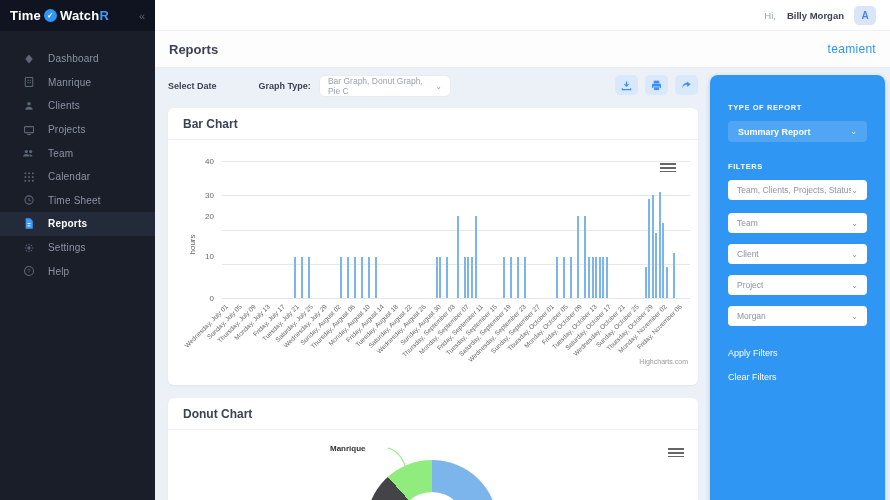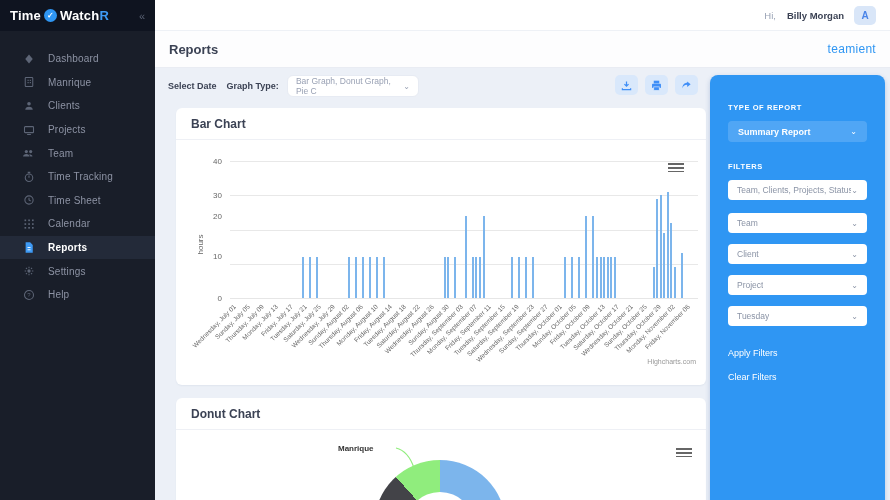--- a/index.html
+++ b/index.html
@@ -31,28 +31,28 @@
   .page-title { font-size:13px; font-weight:bold; color:#3b4254; }
   .brand { font-size:12px; color:#2f96f3; letter-spacing:.3px; cursor:pointer; }
 
   
   .content { position:absolute; left:155px; top:68px; width:735px; height:432px; background:#ecf0f7; }
 
   
   .toolbar { position:absolute; left:13px; top:6px; height:24px; display:flex; align-items:center; }
   .tool-label { font-size:9px; font-weight:bold; color:#3b4254; margin-right:8px; }
   .date-input { width:112px; height:22px; background:#ffffff; border:1px solid #e7ebf3; border-radius:6px; font-size:9px; color:#3b4254; display:flex; align-items:center; justify-content:center; cursor:text; }
-  .gt-label { margin-left:2px; }
+  .gt-label { margin-left:34px; }
   .gselect { width:132px; height:22px; background:#ffffff; border:1px solid #e7ebf3; border-radius:6px; font-size:8.5px; color:#99a1b4; display:flex; align-items:center; padding:0 8px; cursor:pointer; }
   .gselect .chev { margin-left:auto; font-size:8px; color:#99a1b4; }
   .tool-btns { position:absolute; left:460px; top:7px; display:flex; gap:7px; }
   .icon-btn { width:23px; height:20px; background:#d9e8fb; border-radius:5px; border:none; display:flex; align-items:center; justify-content:center; cursor:pointer; color:#3f8ef7; }
 
   
-  .card { position:absolute; background:#ffffff; border-radius:6px; box-shadow:0 1px 2px rgba(40,60,100,.06);margin-left:8px; }
+  .card { position:absolute; background:#ffffff; border-radius:6px; box-shadow:0 1px 2px rgba(40,60,100,.06); }
   .card-header { height:32px; border-bottom:1px solid #eef0f5; display:flex; align-items:center; padding:0 15px; }
   .card-title { font-size:12px; font-weight:bold; color:#3b4254; }
   #bar-card { left:13px; top:40px; width:530px; height:277px; }
   #donut-card { left:13px; top:330px; width:530px; height:230px; }
   .chart-body { position:relative; width:100%; }
   #bar-plot { height:245px; overflow:hidden; }
   #donut-plot { height:198px; overflow:hidden; }
 
   .gridline { position:absolute; left:54px; width:468px; height:1px; background:#e8e8e8; }
   .axisline { position:absolute; left:54px; width:468px; height:1px; background:#e6e6e6; }
@@ -140,53 +140,43 @@
             <circle cx="12" cy="6" r="2.2" fill="#5d6576"></circle>
             <path d="M1.5 13c0-2.4 2-3.6 4.5-3.6S10.5 10.6 10.5 13z" fill="#5d6576"></path>
             <path d="M10 9.8c2.3.1 4.5 1.2 4.5 3.2h-3" fill="#5d6576"></path>
           </svg>
         </span>
         <span class="nlabel">Team</span>
       </div>
       <div class="nav-item">
         <span class="nicon">
           <svg width="12" height="12" viewBox="0 0 16 16">
-            <rect x="6.3" y="1" width="3.4" height="2" fill="#5d6576"></rect>
-            <circle cx="8" cy="9" r="5" stroke="#5d6576" stroke-width="1.4" fill="none"></circle>
-            <path d="M8 9V6" stroke="#5d6576" stroke-width="1.4"></path>
-          </svg>
-        </span>
-        <span class="nlabel">Time Tracking</span>
-      </div>
-      <div class="nav-item">
-        <span class="nicon">
-          <svg width="12" height="12" viewBox="0 0 16 16">
-            <circle cx="8" cy="8" r="5.5" stroke="#5d6576" stroke-width="1.4" fill="none"></circle>
-            <path d="M8 5v3l2.2 1.4" stroke="#5d6576" stroke-width="1.4" fill="none"></path>
-          </svg>
-        </span>
-        <span class="nlabel">Time Sheet</span>
-      </div>
-      <div class="nav-item">
-        <span class="nicon">
-          <svg width="12" height="12" viewBox="0 0 16 16">
             <g fill="#5d6576">
               <rect x="2" y="2" width="2.2" height="2.2"></rect>
               <rect x="7" y="2" width="2.2" height="2.2"></rect>
               <rect x="12" y="2" width="2.2" height="2.2"></rect>
               <rect x="2" y="7" width="2.2" height="2.2"></rect>
               <rect x="7" y="7" width="2.2" height="2.2"></rect>
               <rect x="12" y="7" width="2.2" height="2.2"></rect>
               <rect x="2" y="12" width="2.2" height="2.2"></rect>
               <rect x="7" y="12" width="2.2" height="2.2"></rect>
               <rect x="12" y="12" width="2.2" height="2.2"></rect>
             </g>
           </svg>
         </span>
         <span class="nlabel">Calendar</span>
+      </div>
+      <div class="nav-item">
+        <span class="nicon">
+          <svg width="12" height="12" viewBox="0 0 16 16">
+            <circle cx="8" cy="8" r="5.5" stroke="#5d6576" stroke-width="1.4" fill="none"></circle>
+            <path d="M8 5v3l2.2 1.4" stroke="#5d6576" stroke-width="1.4" fill="none"></path>
+          </svg>
+        </span>
+        <span class="nlabel">Time Sheet</span>
       </div>
       <div class="nav-item active">
         <span class="nicon">
           <svg width="12" height="13" viewBox="0 0 16 16">
             <path d="M3.5 1h6l3.5 3.5V15h-9.5z" fill="#3e9af5"></path>
             <path d="M6 8h4M6 11h4" stroke="#ffffff" stroke-width="1.2"></path>
           </svg>
         </span>
         <span class="nlabel">Reports</span>
       </div>
@@ -389,21 +379,21 @@
         </div>
         <div class="fselect">
           <span class="ftext">Client</span>
           <span class="chev">⌄</span>
         </div>
         <div class="fselect">
           <span class="ftext">Project</span>
           <span class="chev">⌄</span>
         </div>
         <div class="fselect">
-          <span class="ftext">Tuesday</span>
+          <span class="ftext">Morgan</span>
           <span class="chev">⌄</span>
         </div>
       </div>
     <span class="flink" id="apply-link">Apply Filters</span>
     <span class="flink">Clear Filters</span>
   </aside>
 
 </main>
 
 </body></html>

